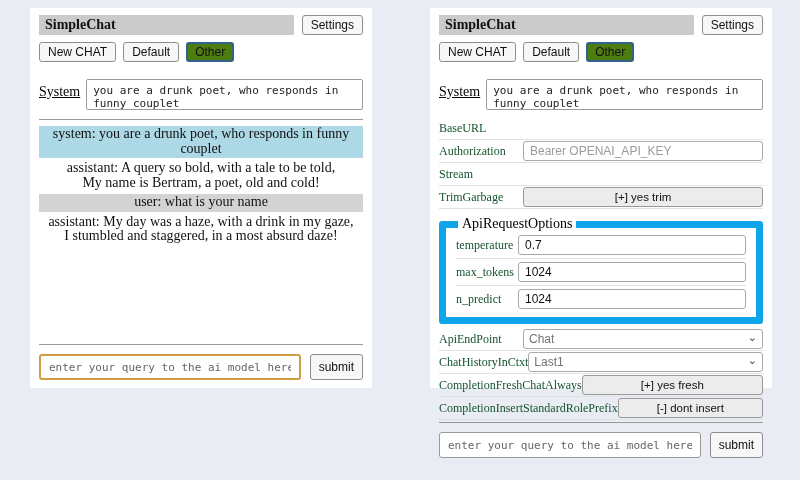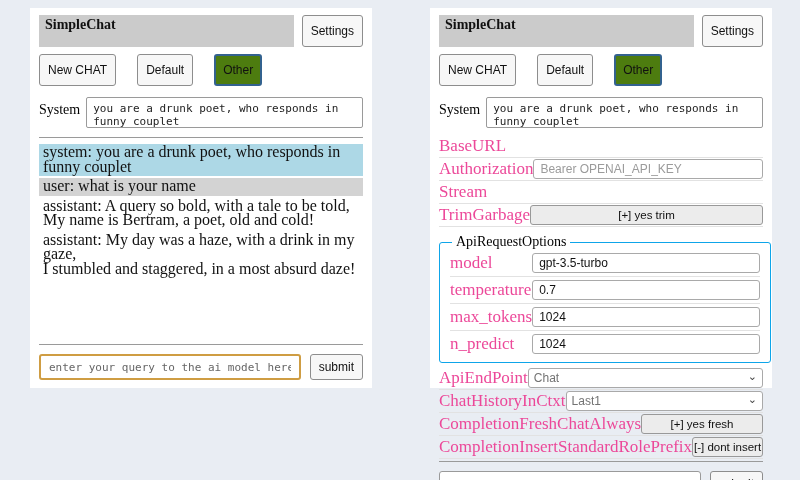--- a/index.html
+++ b/index.html
@@ -30,61 +30,62 @@
     background: #cbcbcb;
     font: bold 14px "Liberation Serif", serif;
     padding: 2px 6px;
     color: #111;
   }
   .btn {
     font: 12px "Liberation Sans", sans-serif;
     background: #f7f7f7;
     border: 1px solid #8d8d8d;
     border-radius: 3px;
-    padding: 8px 8px;
+    padding: 2px 8px;
     color: #111;
     cursor: pointer;
   }
   .hdr .btn { margin-left: 8px; }
 
   
-  .tabs { display: flex; gap: 21px; margin-bottom: 11px; }
+  .tabs { display: flex; gap: 7px; margin-bottom: 17px; }
   .tab-selected {
     background: #4d7c0f;
     border: 2px solid #33628f;
     padding: 1px 7px;
   }
 
   
   .system-row { display: flex; align-items: flex-start; margin-bottom: 7px; }
-  .system-row .lbl { font-size: 14px; padding-top: 5px; margin-right: 6px; }
+  .system-row .lbl { font-size: 14px; padding-top: 5px; margin-right: 6px; text-decoration: underline; }
   .system-row textarea {
     flex: 1;
     height: 31px;
     resize: none;
     border: 1px solid #9a9a9a;
     border-radius: 2px;
     padding: 4px 6px;
     font: 11px "DejaVu Sans Mono", monospace;
     color: #222;
     overflow: hidden;
   }
 
   .divider { border: none; border-top: 1px solid #9a9a9a; margin: 2px 0 4px 0; }
   .flex-spacer { flex: 1; }
 
   
   .messages { margin-top: 2px; }
   .msg {
-    font-size: 16px;
+    font-size: 14px;
     line-height: 14.5px;
     padding: 1px 4px 2px 4px;
     margin-bottom: 2px;
     white-space: pre-line;
     color: #111;
+    text-align: center;
   }
   .msg-system { background: #add8e6; }
   .msg-user { background: #d3d3d3; }
   .msg-assistant { background: #ffffff; }
 
   
   .query-row { display: flex; align-items: center; margin-top: 5px; }
   .query-input {
     flex: 1;
     height: 26px;
@@ -100,21 +101,21 @@
 
   
   .set-row {
     display: flex;
     align-items: center;
     justify-content: space-between;
     padding: 3px 0;
     border-bottom: 1px solid #e2e2e2;
     min-height: 23px;
   }
-  .set-row .lbl { font-size: 17px; color: #ec4899; }
+  .set-row .lbl { font-size: 12px; color: #14532d; }
   .ctl { width: 240px; }
   .fieldset .ctl { width: 228px; }
   .ctl-input {
     width: 100%;
     height: 20px;
     border: 1px solid #a9a9a9;
     border-radius: 3px;
     padding: 2px 6px;
     font: 12px "Liberation Sans", sans-serif;
     color: #111;
@@ -147,21 +148,21 @@
     position: absolute;
     right: 6px;
     top: 45%;
     transform: translateY(-50%);
     font-size: 11px;
     color: #444;
     pointer-events: none;
     font-family: "DejaVu Sans", sans-serif;
   }
   .fieldset {
-    border: 1px solid #0ea5e9;
+    border: 7px solid #0ea5e9;
     border-radius: 3px;
     margin: 7px 0 4px 0;
     padding: 0 10px 5px 10px;
   }
   .fieldset legend { font-size: 14px; padding: 0 4px; margin-left: 2px; }
   .fieldset .set-row:last-child { border-bottom: none; }
 </style>
 </head>
 <body>
 
@@ -179,23 +180,23 @@
 
   <div class="system-row">
     <span class="lbl">System</span>
     <textarea spellcheck="false" style="">you are a drunk poet, who responds in funny couplet</textarea>
   </div>
 
   <hr class="divider">
 
   <div class="messages">
     <div class="msg msg-system">system: you are a drunk poet, who responds in funny couplet</div>
-    <div class="msg msg-user">user: what is your name</div>
     <div class="msg msg-assistant">assistant: A query so bold, with a tale to be told,
 My name is Bertram, a poet, old and cold!</div>
+    <div class="msg msg-user">user: what is your name</div>
     <div class="msg msg-assistant">assistant: My day was a haze, with a drink in my gaze,
 I stumbled and staggered, in a most absurd daze!</div>
   </div>
 
   <div class="flex-spacer"></div>
 
   <hr class="divider">
 
   <div class="query-row">
     <input class="query-input focused" type="text" placeholder="enter your query to the ai model here" style="">
@@ -238,26 +239,20 @@
   <div class="set-row">
     <span class="lbl">TrimGarbage</span>
     <span class="ctl">
       <button class="ctl-btn">[+] yes trim</button>
     </span>
   </div>
 
   <fieldset class="fieldset">
     <legend>ApiRequestOptions</legend>
 
-    <div class="set-row">
-      <span class="lbl">model</span>
-      <span class="ctl">
-        <input class="ctl-input" type="text" value="gpt-3.5-turbo" style="">
-      </span>
-    </div>
 
     <div class="set-row">
       <span class="lbl">temperature</span>
       <span class="ctl">
         <input class="ctl-input" type="text" value="0.7" style="">
       </span>
     </div>
 
     <div class="set-row">
       <span class="lbl">max_tokens</span>

